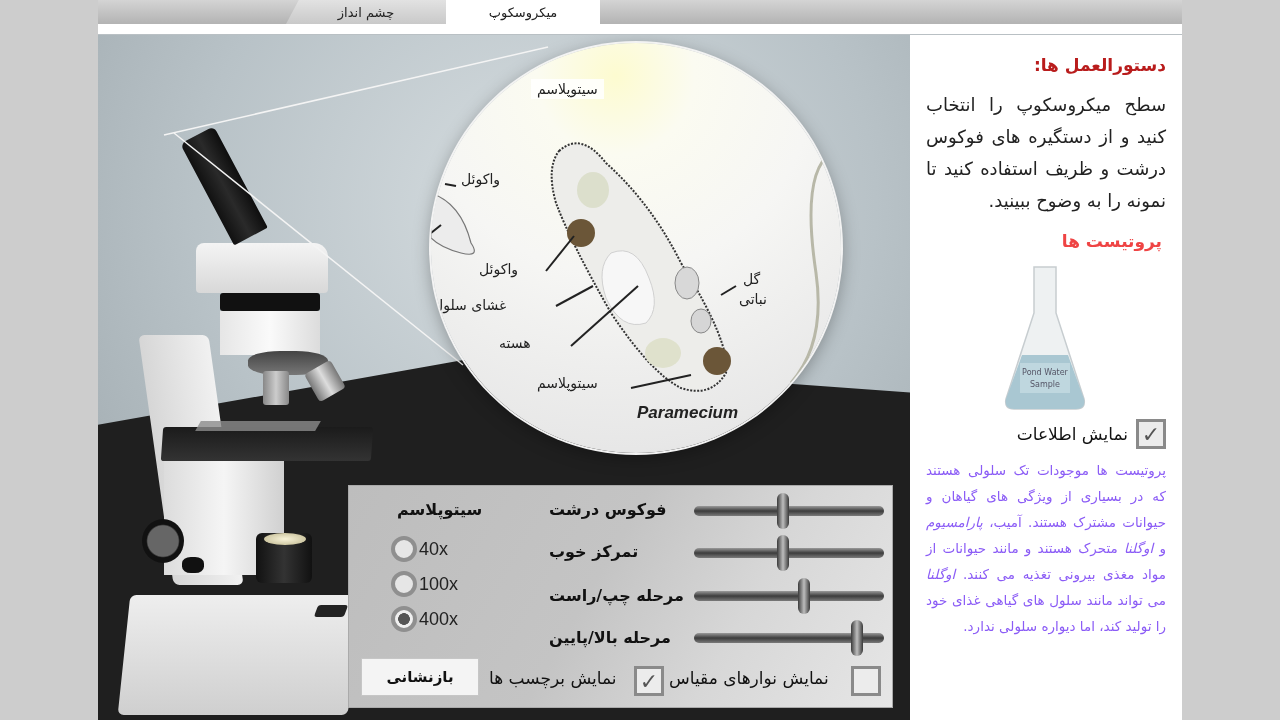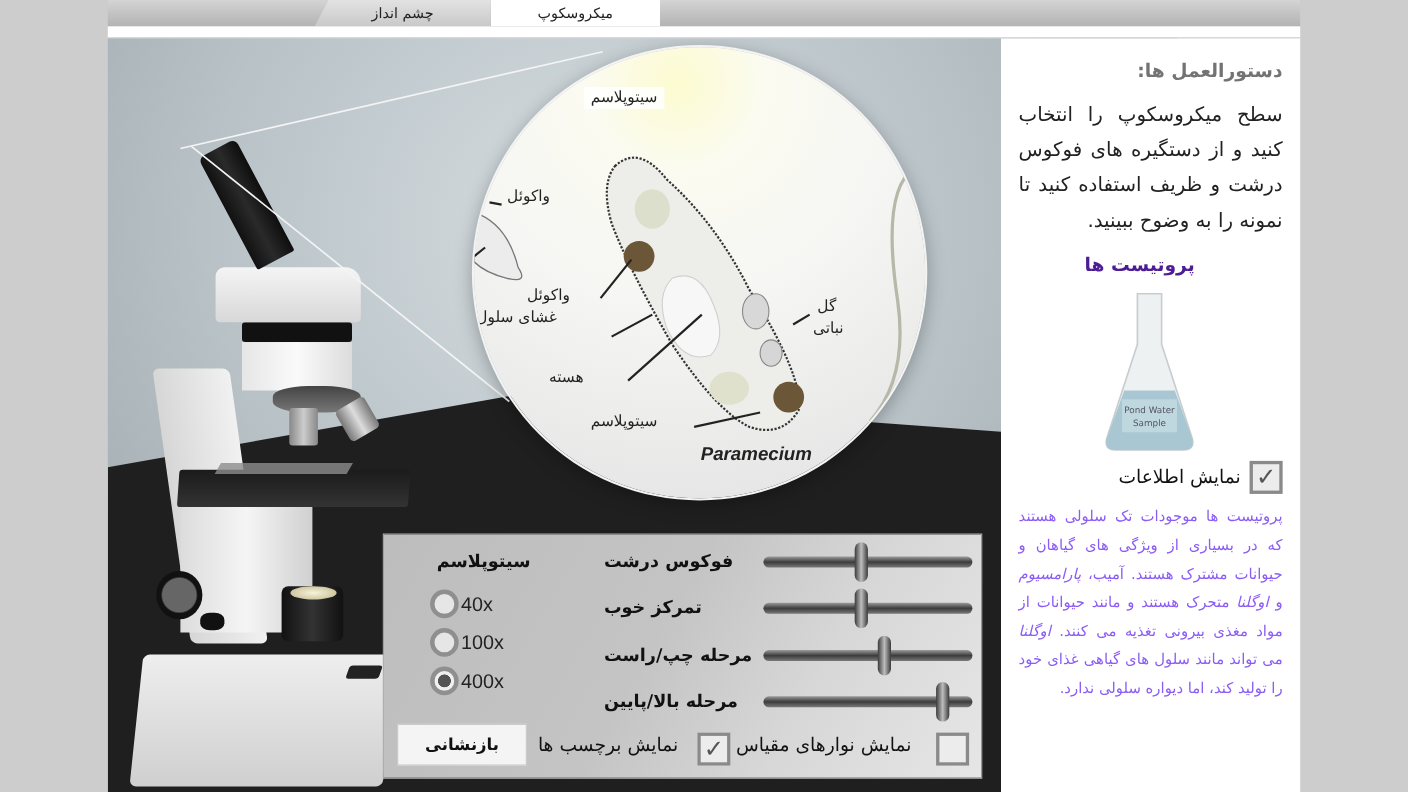--- a/index.html
+++ b/index.html
@@ -58,23 +58,23 @@
   #maglabel { position: absolute; left: 48px; top: 14px; font-size: 16px; font-weight: bold; color: #111; direction: rtl; }
   .radio { position: absolute; display: flex; align-items: center; gap: 2px; font-size: 18px; color: #222; font-family: "Liberation Sans", sans-serif; }
   .rcircle { width: 26px; height: 26px; border-radius: 50%; border: 4px solid #8f8f8f; background: #e6e6e6; }
   .rcircle.on { background: radial-gradient(circle,#555 0 44%,#f0f0f0 48%); }
   #resetbtn { position: absolute; left: 12px; top: 172px; width: 118px; height: 38px; background: #f4f4f4; border: 1px solid #c6c6c6;
     font-size: 15px; font-weight: bold; color: #111; display: flex; align-items: center; justify-content: center; direction: rtl; }
   .cb { position: absolute; width: 30px; height: 30px; border: 3px solid #8a8a8a; background: #ececec; display: flex; align-items: center; justify-content: center; font-size: 22px; color: #555; }
   .cblabel { position: absolute; font-size: 17px; color: #111; direction: rtl; white-space: nowrap; }
   
   #rpanel { position: absolute; left: 812px; top: 35px; width: 272px; height: 685px; background: #ffffff; direction: rtl; }
-  #rp-title { position: absolute; right: 16px; top: 20px; font-size: 17px; font-weight: bold; color: #737373; }
+  #rp-title { position: absolute; right: 16px; top: 20px; font-size: 17px; font-weight: bold; color: #b91c1c; }
   #rp-instr { position: absolute; right: 16px; top: 54px; width: 240px; font-size: 18px; line-height: 32px; color: #222; text-align: justify; }
-  #rp-sub { position: absolute; left: 0; width: 252px; top: 196px; font-size: 17px; font-weight: bold; color: #4c1d95; text-align: center; }
+  #rp-sub { position: absolute; left: 0; width: 252px; top: 196px; font-size: 17px; font-weight: bold; color: #ef4444; text-align: right; }
   #flask { position: absolute; left: 90px; top: 228px; width: 90px; height: 150px; }
   #infocb { position: absolute; right: 16px; top: 384px; display: flex; align-items: center; gap: 8px; }
   #infocb .cb { position: static; }
   #infolabel { font-size: 17px; color: #111; }
   #rp-body { position: absolute; right: 16px; top: 422px; width: 240px; font-size: 13.5px; line-height: 26px; color: #8b5cf6; text-align: justify; }
   #rp-body i { font-style: italic; }
 </style>
 </head>
 <body>
 
@@ -135,21 +135,21 @@
         <line x1="162" y1="243" x2="125" y2="263" stroke="#222" stroke-width="2"></line>
         <line x1="207" y1="243" x2="140" y2="303" stroke="#222" stroke-width="2"></line>
         <line x1="260" y1="332" x2="200" y2="345" stroke="#222" stroke-width="2"></line>
         <line x1="290" y1="252" x2="305" y2="243" stroke="#222" stroke-width="2"></line>
         <line x1="0" y1="190" x2="10" y2="182" stroke="#222" stroke-width="2"></line>
         <line x1="14" y1="141" x2="25" y2="143" stroke="#222" stroke-width="2"></line>
       </svg>
       <span class="lbl lblbox" style="left:100px;top:36px;">سیتوپلاسم</span>
       <span class="lbl" style="left:30px;top:128px;">واکوئل</span>
       <span class="lbl" style="left:48px;top:218px;">واکوئل</span>
-      <span class="lbl" style="left:2px;top:238px;text-align:center;">غشای سلول</span>
+      <span class="lbl" style="left:2px;top:254px;text-align:center;">غشای سلول</span>
       <span class="lbl" style="left:68px;top:292px;">هسته</span>
       <span class="lbl" style="left:106px;top:332px;">سیتوپلاسم</span>
       <span class="lbl" style="left:312px;top:228px;">گل</span>
       <span class="lbl" style="left:308px;top:248px;">نباتی</span>
       <span id="paratitle">Paramecium</span>
     </div>
 
     <div id="controls">
       <span class="slabel" style="left:200px;top:14px;">فوکوس درشت</span>
       <div class="track" style="left:345px;top:20px;">

